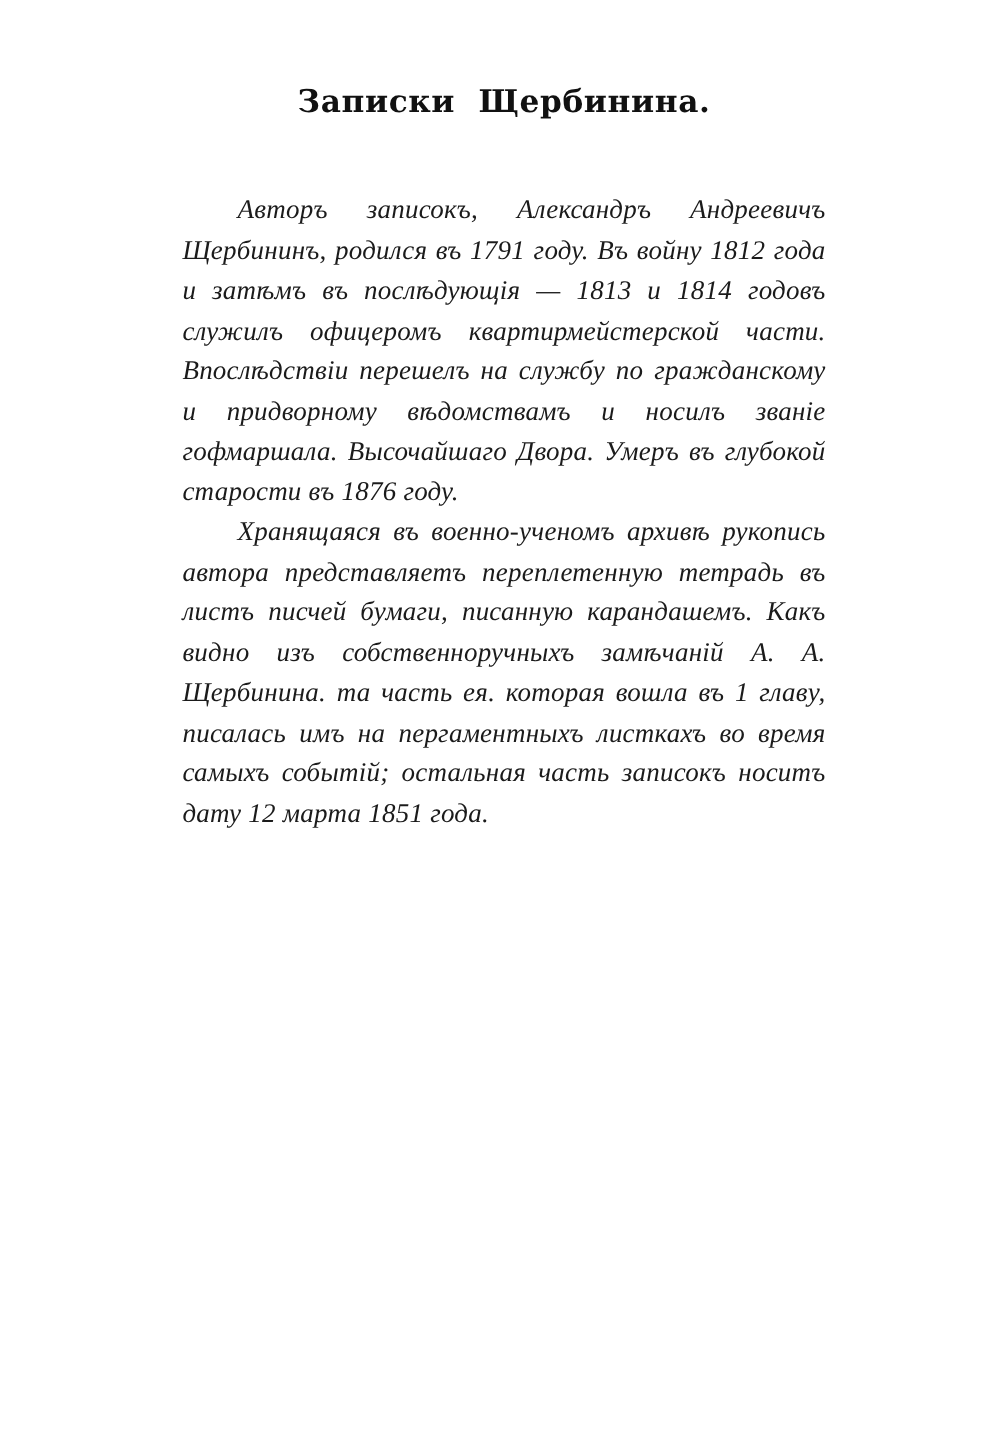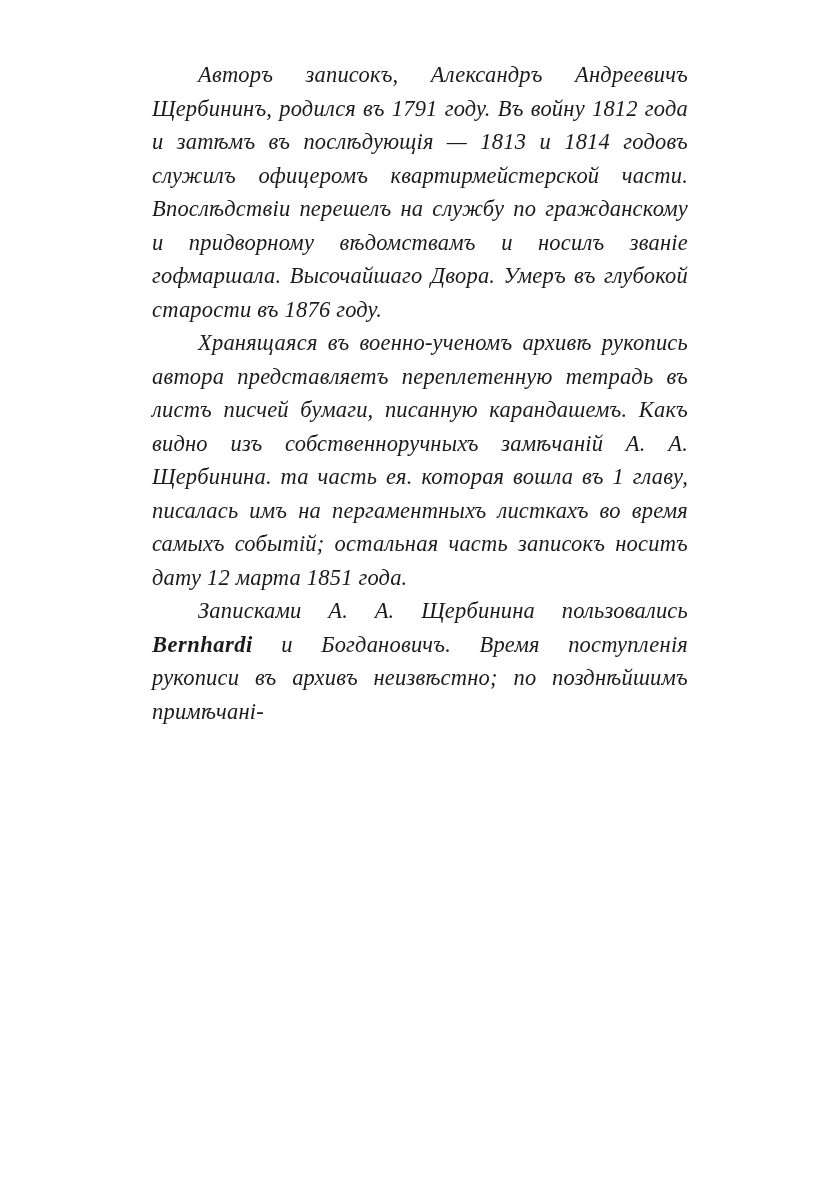--- a/index.html
+++ b/index.html
@@ -43,24 +43,24 @@
     font-weight: bold;
     font-style: italic;
     letter-spacing: 0.5px;
   }
 </style>
 </head>
 <body>
 
 <div class="page">
 
+  <div class="page-title">Записки  Щербинина.</div>
 
   <div class="content">
 
     <p>Авторъ записокъ, Александръ Андреевичъ Щербининъ, родился въ 1791 году. Въ войну 1812 года и затѣмъ въ послѣдующія — 1813 и 1814 годовъ служилъ офицеромъ квартирмейстерской части. Впослѣдствіи перешелъ на службу по гражданскому и придворному вѣдомствамъ и носилъ званіе гофмаршала. Высочайшаго Двора. Умеръ въ глубокой старости въ 1876 году.</p>
 
     <p>Хранящаяся въ военно-ученомъ архивѣ рукопись автора представляетъ переплетенную тетрадь въ листъ писчей бумаги, писанную карандашемъ. Какъ видно изъ собственноручныхъ замѣчаній А. А. Щербинина. та часть ея. которая вошла въ 1 главу, писалась имъ на пергаментныхъ листкахъ во время самыхъ событій; остальная часть записокъ носитъ дату 12 марта 1851 года.</p>
 
-    <p><span>Записками А. А. Щербинина пользовались </span><span class="latin-bold">Bernhardi</span><span> и Богдановичъ. Время поступленія рукописи въ архивъ неизвѣстно; по позднѣйшимъ примѣчані-</span></p>
 
   </div>
 
 </div>
 
 </body></html>

